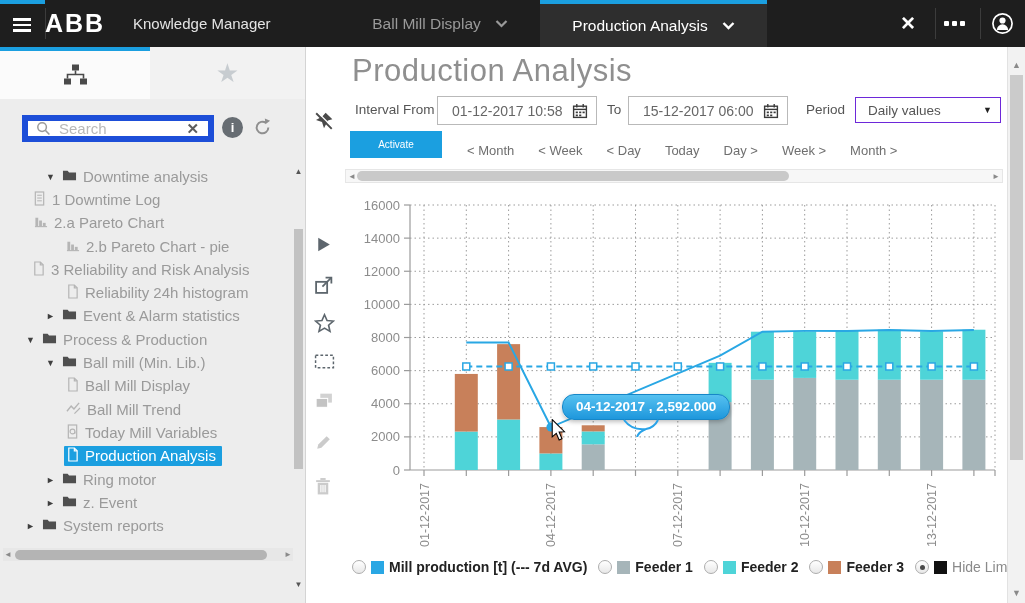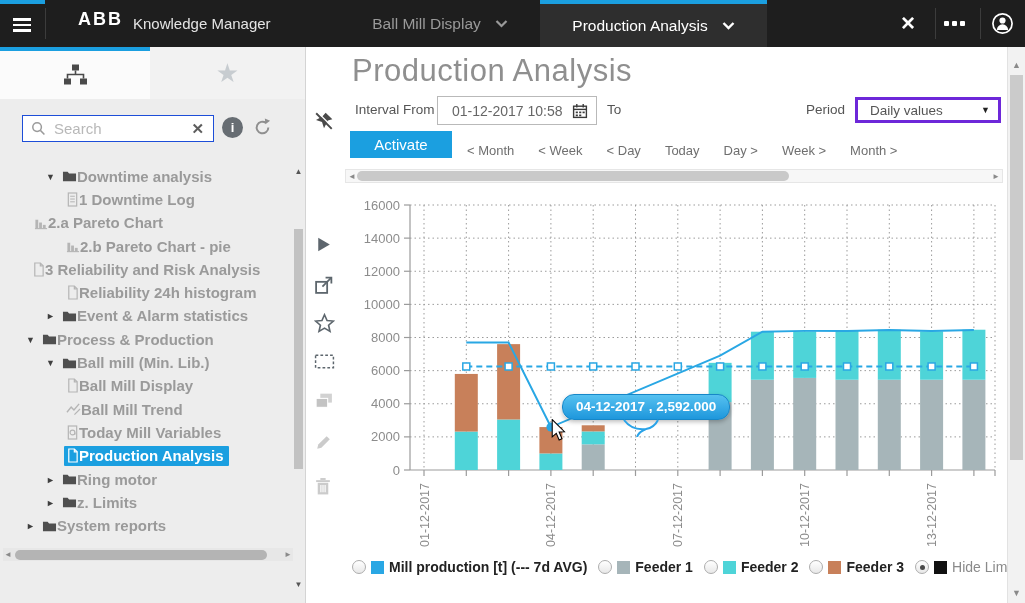--- a/index.html
+++ b/index.html
@@ -7,47 +7,47 @@
        font-family:"Liberation Sans",sans-serif;-webkit-font-smoothing:antialiased;}
   .abs{position:absolute;}
 
   
   .topbar{position:absolute;left:0;top:0;width:1025px;height:47px;background:#1e1e1e;}
   .accent{background:#1b9fe0;}
   .hamb{position:absolute;left:0;top:0;width:45px;height:47px;cursor:pointer;}
   .hamb .bars{position:absolute;left:13px;top:18px;width:18px;}
   .hamb .bars div{height:2.5px;background:#fff;margin-bottom:3px;}
   .tdiv{position:absolute;top:8px;width:1px;height:31px;background:#3c3c3c;}
-  .brand{position:absolute;left:78px;top:9px;color:#fff;font-size:18px;font-weight:bold;
+  .brand{position:absolute;left:45px;top:9px;color:#fff;font-size:25px;font-weight:bold;
          letter-spacing:2px;font-style:normal;}
   .apptitle{position:absolute;left:133px;top:15px;color:#e4e4e4;font-size:15px;}
   .ttab{position:absolute;top:0;height:47px;display:flex;align-items:center;justify-content:center;
         gap:14px;font-size:15.5px;cursor:pointer;}
   .ttab.inactive{color:#9a9a9a;}
   .ttab.active{background:#2e2e2e;color:#fff;border-top:4px solid #1b9fe0;height:43px;}
   .xbtn{position:absolute;top:12px;color:#fff;font-size:24px;font-weight:bold;line-height:22px;cursor:pointer;}
   .more{position:absolute;top:21px;display:flex;gap:3px;cursor:pointer;}
   .more div{width:5px;height:5px;background:#fff;border-radius:1px;}
 
   
   .sidebar{position:absolute;left:0;top:47px;width:306px;height:556px;background:#ededed;
            border-right:1px solid #d4d4d4;box-sizing:border-box;}
   .stab{position:absolute;top:0;height:52px;display:flex;align-items:center;justify-content:center;cursor:pointer;}
   .stab1{left:0;width:150px;background:#fbfbfb;border-top:4px solid #1b9fe0;height:48px;}
   .stab2{left:150px;width:155px;background:#f2f2f2;color:#c7ccd0;font-size:26px;}
   .searchbox{position:absolute;left:22px;top:68px;width:192px;height:27px;background:#fff;
-             border:1px solid #1d4ed8;display:flex;align-items:center;box-sizing:border-box;}
+             border:6px solid #1d4ed8;display:flex;align-items:center;box-sizing:border-box;}
   .searchbox .ph{flex:1;color:#b8b8b8;font-size:15px;margin-left:8px;}
   .searchbox .clr{color:#5d5d5d;font-size:15px;font-weight:bold;margin-right:9px;cursor:pointer;}
   .infoic{position:absolute;left:222px;top:70px;width:21px;height:21px;border-radius:50%;background:#676d73;
           color:#fff;font-size:13px;font-weight:bold;text-align:center;line-height:21px;cursor:pointer;}
   .tree{position:absolute;left:0;top:118px;width:292px;}
   .trow{display:flex;align-items:center;height:23.3px;color:#9a9a9a;font-size:15px;white-space:nowrap;cursor:pointer;}
   .trow .arr{width:14px;font-size:9px;color:#3f3f3f;flex:none;text-align:left;}
-  .trow .inner{display:flex;align-items:center;gap:0;padding:1px 6px 2px 2px;border-radius:1px;font-weight:bold;}
+  .trow .inner{display:flex;gap:6px;padding:1px 6px 2px 2px;border-radius:1px;}
   .trow .inner.sel{background:#1b9fe0;color:#fff;}
   .trow svg{flex:none;}
   .fold{color:#4f4f4f;}
   .itic{color:#b5b5b5;}
   .sel .itic{color:#fff;}
   
   .vsb-tree{position:absolute;right:1px;top:120px;width:11px;height:422px;}
   .vsb-tree .thumb{position:absolute;left:1px;top:62px;width:9px;height:240px;background:#c2c2c2;}
   .sbarrow{position:absolute;color:#555;font-size:8px;width:11px;text-align:center;cursor:pointer;}
   .hsb-tree{position:absolute;left:3px;top:501px;width:290px;height:13px;background:#e7e7e7;}
@@ -60,26 +60,26 @@
 
   
   .pagetitle{position:absolute;left:352px;top:53px;font-size:31px;color:#8f8f8f;font-weight:400;
              letter-spacing:.5px;}
   .lbl{position:absolute;color:#555;font-size:13.5px;line-height:29px;top:95px;}
   .dinput{position:absolute;top:96px;height:27px;border:1px solid #b9b9b9;background:#fff;display:flex;
           align-items:center;box-sizing:content-box;}
   .dinput input{border:none;outline:none;font-family:"Liberation Sans",sans-serif;font-size:14px;
           color:#666;width:118px;margin-left:12px;background:transparent;}
   .dinput svg{margin-right:8px;}
-  .pselect{position:absolute;left:855px;top:97px;width:146px;height:26px;border:3px solid #6d28d9;
+  .pselect{position:absolute;left:855px;top:97px;width:146px;height:26px;border:1px solid #6d28d9;
            background:#fff;display:flex;align-items:center;box-sizing:border-box;cursor:pointer;}
   .pselect .val{flex:1;margin-left:12px;font-size:13.5px;color:#555;}
   .pselect .car{margin-right:8px;font-size:9px;color:#222;}
-  .activate{position:absolute;left:350px;top:131px;width:102px;height:27px;background:#1b9fe0;color:#fff;
-            border:none;font-size:15px;font-family:"Liberation Sans",sans-serif;cursor:pointer;}
+  .activate{position:absolute;left:350px;top:131px;width:92px;height:27px;background:#1b9fe0;color:#fff;
+            border:none;font-size:10px;font-family:"Liberation Sans",sans-serif;cursor:pointer;}
   .qnav{position:absolute;left:467px;top:131px;height:27px;display:flex;gap:24px;align-items:flex-end;
         font-size:13px;color:#6f6f6f;}
   .qnav span{cursor:pointer;}
   .hsb-main{position:absolute;left:345px;top:169px;width:658px;height:14px;background:#f7f7f7;
             border:1px solid #e6e6e6;box-sizing:border-box;}
   .hsb-main .thumb{position:absolute;left:11px;top:1px;width:432px;height:10px;background:#c9c9c9;border-radius:5px;}
   .chartwrap{position:absolute;left:345px;top:188px;width:660px;height:372px;}
   .grid{stroke:#9b9b9b;stroke-width:1;stroke-dasharray:1.5 3;}
   .ax{stroke:#9b9b9b;stroke-width:1.2;}
   .ylab{fill:#8c8c8c;font-size:13px;text-anchor:end;font-family:"Liberation Sans",sans-serif;}
@@ -184,21 +184,21 @@
     <div class="tree" id="tree">
         <div class="trow" style="padding-left: 46px;">
           <span class="arr">▼</span>
           <span class="inner">
             <svg width="15" height="14" viewBox="0 0 16 15" class="fold">
               <path d="M1,3 h5 l1.5,1.9 H15 V13 H1 Z" fill="currentColor"></path>
             </svg>
             <span class="tlabel">Downtime analysis</span>
           </span>
         </div>
-        <div class="trow" style="padding-left: 64px;">
+        <div class="trow" style="padding-left: 31px;">
           <span class="inner">
             <svg width="13" height="15" viewBox="0 0 14 16" class="itic">
               <rect x="2.5" y="1" width="9" height="14" fill="none" stroke="currentColor" stroke-width="1.3"></rect>
               <g stroke="currentColor" stroke-width="1.1">
                 <line x1="4.5" y1="4.5" x2="9.5" y2="4.5"></line>
                 <line x1="4.5" y1="7.5" x2="9.5" y2="7.5"></line>
                 <line x1="4.5" y1="10.5" x2="9.5" y2="10.5"></line>
               </g>
             </svg>
             <span class="tlabel">1 Downtime Log</span>
@@ -320,21 +320,21 @@
             </svg>
             <span class="tlabel">Ring motor</span>
           </span>
         </div>
         <div class="trow" style="padding-left: 46px;">
           <span class="arr">►</span>
           <span class="inner">
             <svg width="15" height="14" viewBox="0 0 16 15" class="fold">
               <path d="M1,3 h5 l1.5,1.9 H15 V13 H1 Z" fill="currentColor"></path>
             </svg>
-            <span class="tlabel">z. Limits</span>
+            <span class="tlabel">z. Event</span>
           </span>
         </div>
         <div class="trow" style="padding-left: 26px;">
           <span class="arr">►</span>
           <span class="inner">
             <svg width="15" height="14" viewBox="0 0 16 15" class="fold">
               <path d="M1,3 h5 l1.5,1.9 H15 V13 H1 Z" fill="currentColor"></path>
             </svg>
             <span class="tlabel">System reports</span>
           </span>
@@ -405,20 +405,36 @@
       <g fill="#3a3a3a">
           <rect x="3.5" y="8" width="2" height="1.6"></rect>
           <rect x="6.7" y="8" width="2" height="1.6"></rect>
           <rect x="9.9" y="8" width="2" height="1.6"></rect>
           <rect x="3.5" y="10.8" width="2" height="1.6"></rect>
           <rect x="6.7" y="10.8" width="2" height="1.6"></rect>
         </g>
     </svg>
   </div>
   <div class="lbl" style="left:607px;">To</div>
+  <div class="dinput" style="left:628px;width:158px;">
+    <input readonly="" value="15-12-2017 06:00" style="">
+    <svg width="16" height="16" viewBox="0 0 15 15">
+      <rect x="1.5" y="3" width="12" height="10.5" fill="none" stroke="#3a3a3a" stroke-width="1.3"></rect>
+      <line x1="4.5" y1="1" x2="4.5" y2="4.2" stroke="#3a3a3a" stroke-width="1.3"></line>
+      <line x1="10.5" y1="1" x2="10.5" y2="4.2" stroke="#3a3a3a" stroke-width="1.3"></line>
+      <line x1="1.5" y1="6" x2="13.5" y2="6" stroke="#3a3a3a" stroke-width="1.3"></line>
+      <g fill="#3a3a3a">
+          <rect x="3.5" y="8" width="2" height="1.6"></rect>
+          <rect x="6.7" y="8" width="2" height="1.6"></rect>
+          <rect x="9.9" y="8" width="2" height="1.6"></rect>
+          <rect x="3.5" y="10.8" width="2" height="1.6"></rect>
+          <rect x="6.7" y="10.8" width="2" height="1.6"></rect>
+        </g>
+    </svg>
+  </div>
   <div class="lbl" style="left:806px;">Period</div>
   <div class="pselect">
     <span class="val">Daily values</span>
     <span class="car">▼</span>
   </div>
 
   <button class="activate">Activate</button>
   <div class="qnav" id="qnav">
       <span>&lt; Month</span>
       <span>&lt; Week</span>

